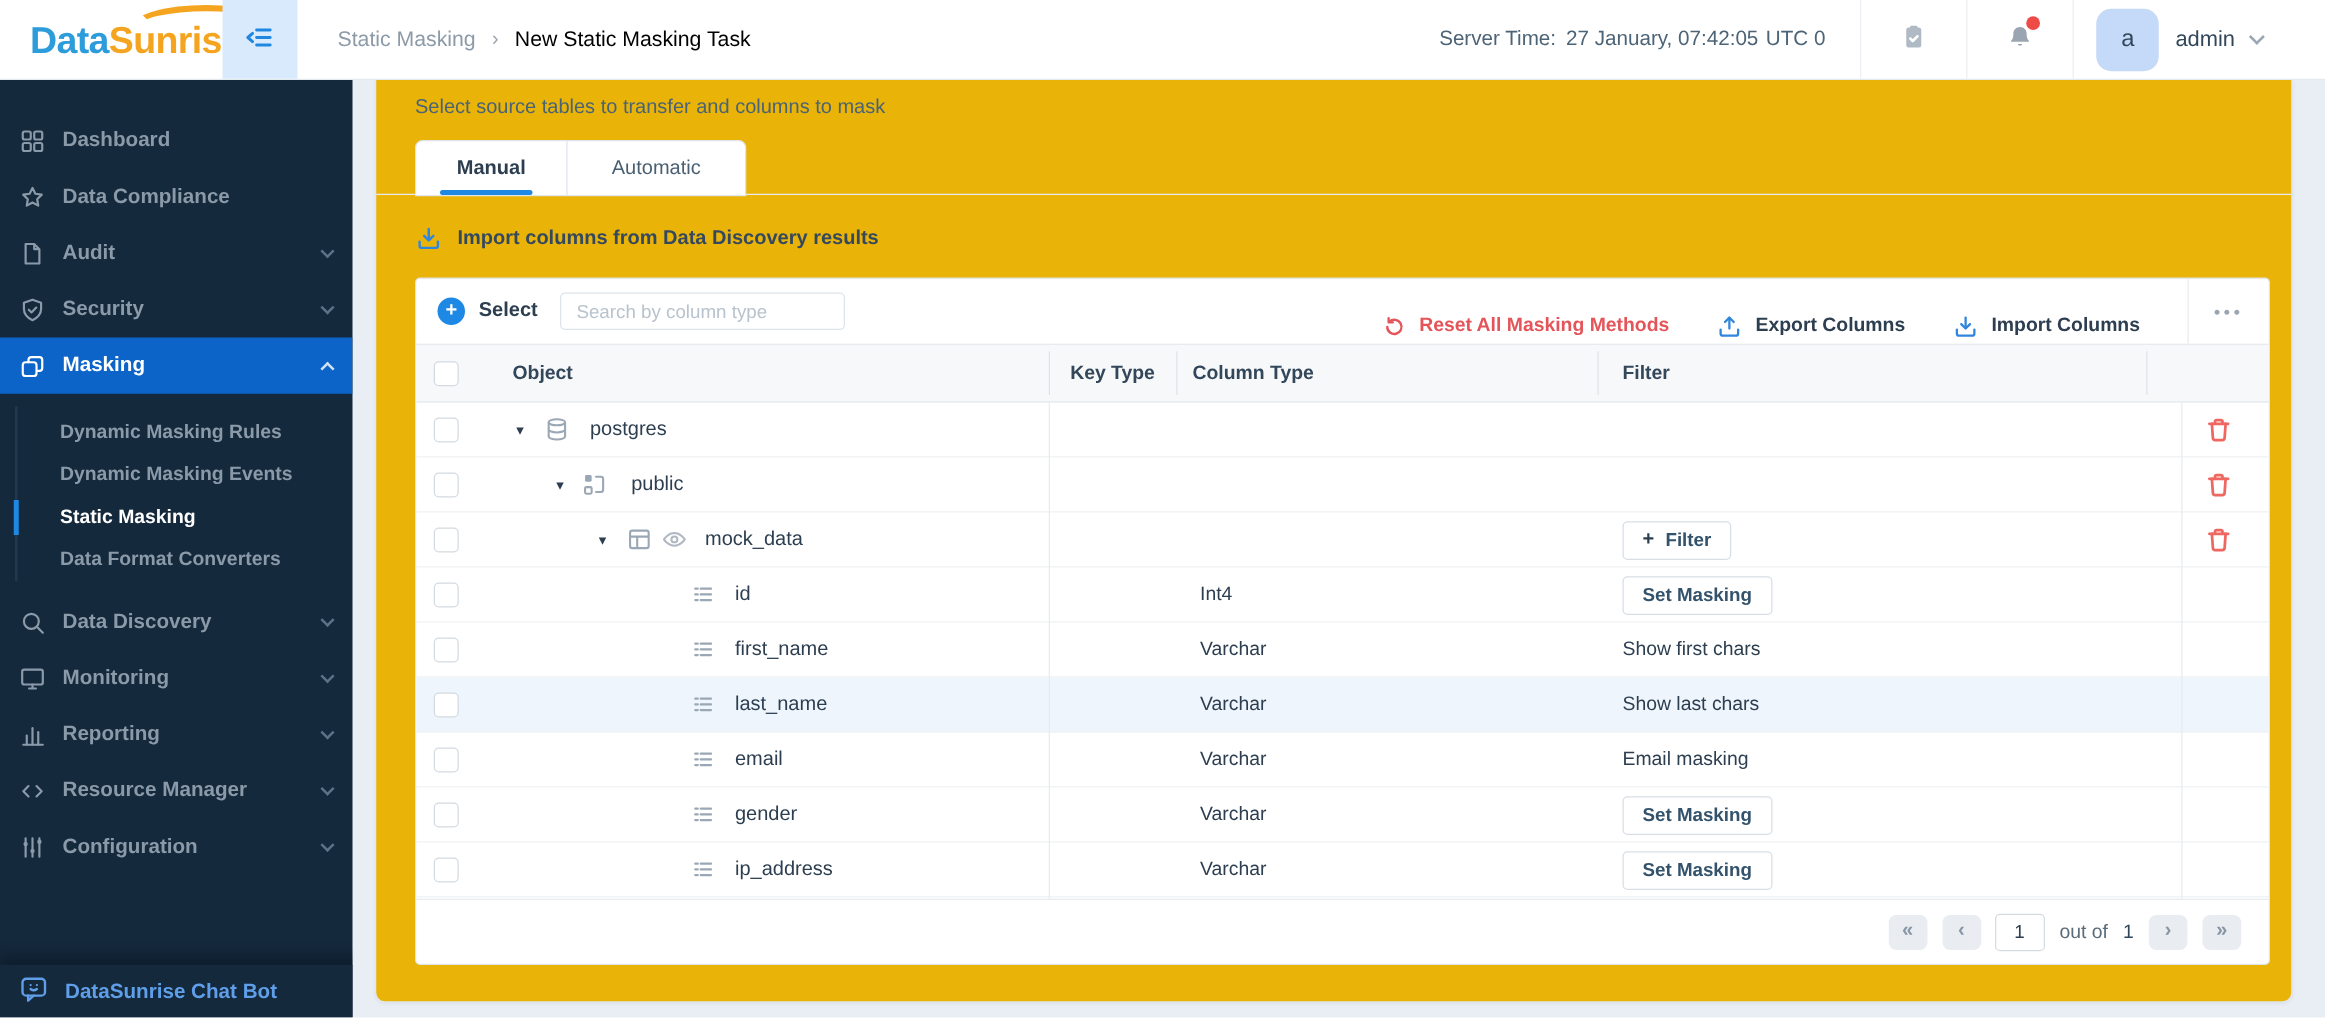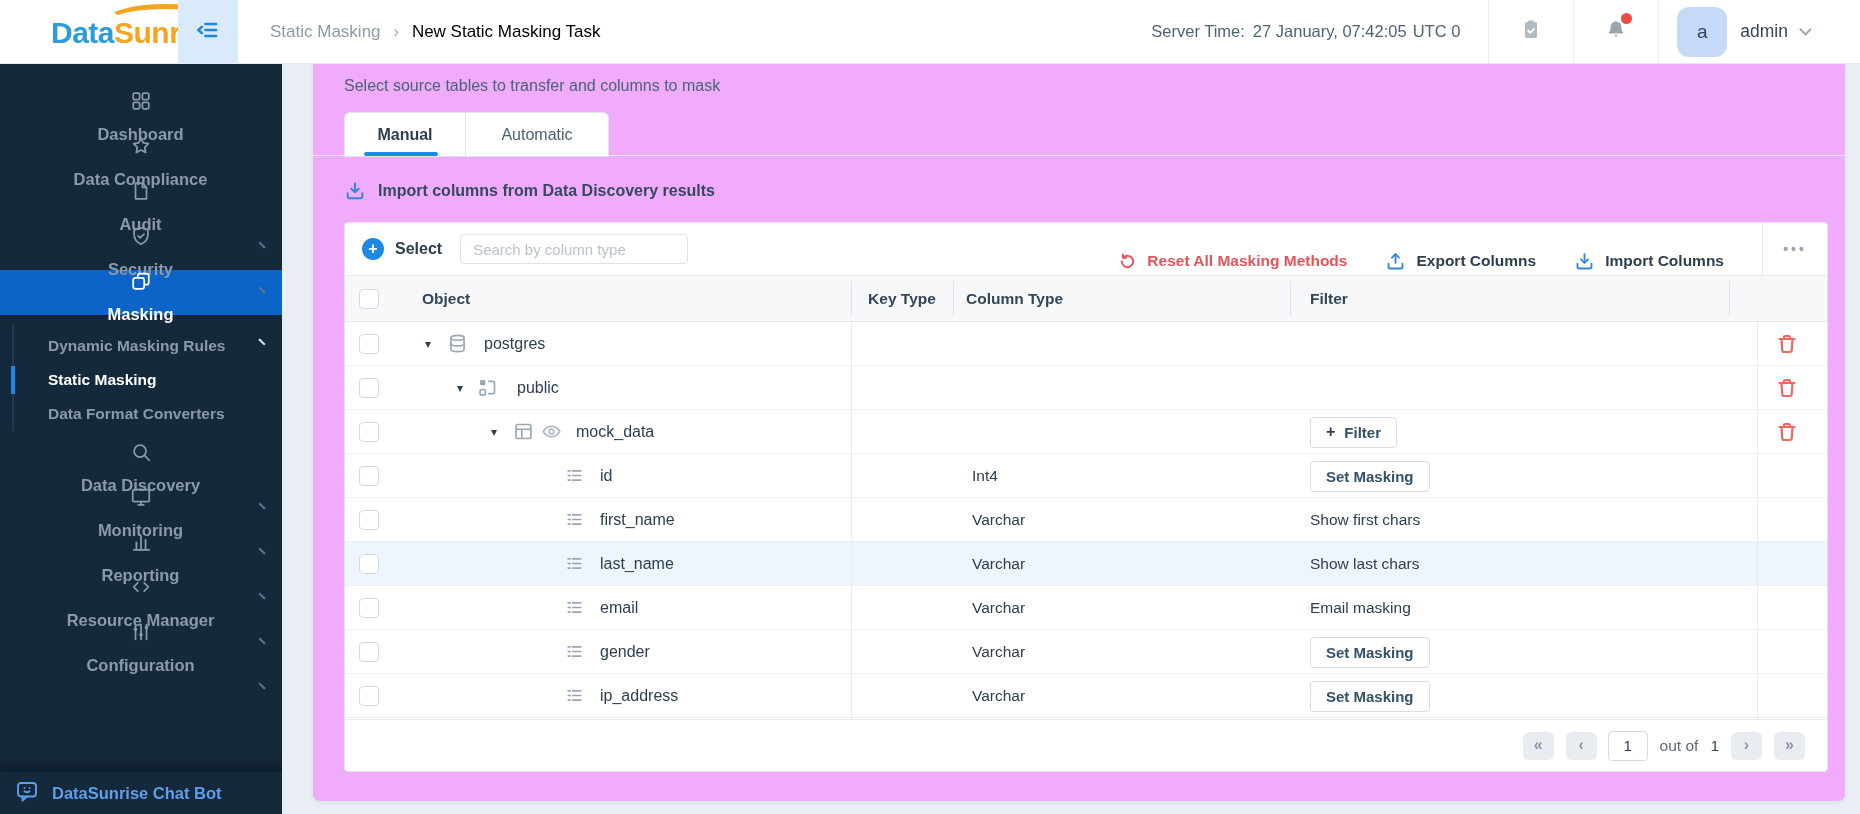--- a/index.html
+++ b/index.html
@@ -3,21 +3,21 @@
 <meta charset="utf-8">
 <style>
   * { box-sizing: border-box; margin: 0; padding: 0; }
   html,body { width:1860px; height:814px; overflow:hidden; }
   body { font-family:"Liberation Sans","DejaVu Sans",sans-serif; background:#e9eef4; color:#2c3e50; }
   .page { position:relative; width:1860px; height:814px; }
 
   
   .topbar { position:absolute; left:0; top:0; width:1860px; height:64px; background:#fff; border-bottom:1px solid #e4e9ee; z-index:30; }
   .logo { position:absolute; left:24px; top:16px; font-size:30px; font-weight:700; letter-spacing:-0.5px; white-space:nowrap; }
-  .logo .lp1 { color:#2d9cdb;margin-left:27px; }
+  .logo .lp1 { color:#2d9cdb; }
   .logo .lp2 { color:#f5a41f; }
   .logo .arc { position:absolute; left:82px; top:-12px; width:118px; height:34px; border:5px solid transparent; border-top:5px solid #f5a41f; border-radius:50%; }
   .collapse-btn { position:absolute; left:178px; top:0; width:60px; height:63px; background:#d9eafc; border:none; cursor:pointer; color:#1f87e0; display:flex; align-items:center; justify-content:center; }
   .breadcrumb { position:absolute; left:270px; top:0; height:63px; display:flex; align-items:center; gap:13px; font-size:17px; }
   .bc-parent { color:#8d9aa8; cursor:pointer; }
   .bc-sep { color:#9aa7b4; font-size:16px; }
   .bc-current { color:#000000; }
   .topbar-right { position:absolute; right:0; top:0; height:63px; display:flex; align-items:center;justify-content:space-between; }
   .server-time { font-size:16.5px; color:#4d6477; margin-right:28px; white-space:nowrap; }
   .server-time .st-label { margin-right:8px; }
@@ -26,35 +26,35 @@
   .icon-cell { width:84px; height:63px; display:flex; align-items:center; justify-content:center; background:none; border:none; cursor:pointer; position:relative; }
   .bell-dot { position:absolute; top:13px; right:26px; width:11px; height:11px; border-radius:50%; background:#ef4b46; }
   .user-menu { display:flex; align-items:center; gap:13px; padding:0 50px 0 18px; cursor:pointer; height:63px; }
   .avatar { width:50px; height:50px; border-radius:12px; background:#c5daf8; color:#33475b; font-size:19px; display:flex; align-items:center; justify-content:center; }
   .uname { font-size:17.5px; color:#33475b; }
   .chev { width:9px; height:9px; border-right:2px solid #9aa7b4; border-bottom:2px solid #9aa7b4; transform:rotate(45deg); margin-top:-4px; }
 
   
   .sidebar { position:absolute; left:0; top:64px; width:282px; height:750px; background:#15293c; overflow:hidden; z-index:20; }
   .nav { padding-top:26px; }
-  .nav-item { height:45px; display:flex; align-items:center; padding:0 16px 0 15px; gap:13px; color:#8a9aa9; font-size:16.5px; font-weight:600; cursor:pointer; white-space:nowrap;flex-direction:column; }
+  .nav-item { height:45px; display:flex; align-items:center; padding:0 16px 0 15px; gap:13px; color:#8a9aa9; font-size:16.5px; font-weight:600; cursor:pointer; white-space:nowrap; }
   .nav-item .nicon { width:22px; height:22px; flex:0 0 22px; display:flex; align-items:center; justify-content:center; }
   .nav-item.active { background:#0d64c8; color:#fff; }
   .nav-item.active .nchev { border-color:#cfe2f6; }
   .nchev { width:8px; height:8px; border-right:2px solid #5e7287; border-bottom:2px solid #5e7287; transform:rotate(45deg); margin-left:auto; margin-top:-3px; }
   .nchev.up { transform:rotate(-135deg); margin-top:4px; }
   .submenu { position:relative; padding:14px 0 10px; }
   .submenu .guide { position:absolute; left:12px; top:10px; bottom:10px; width:2px; background:#24384d; }
   .sub-item { position:relative; height:34px; display:flex; align-items:center; padding-left:48px; font-size:15.5px; font-weight:600; color:#8a9aa9; cursor:pointer; white-space:nowrap; }
   .sub-item.active { color:#fff; font-weight:700; }
   .sub-item.active .active-bar { position:absolute; left:11px; top:3px; bottom:3px; width:4px; background:#1e88e5; }
   .chatbot { position:absolute; left:0; bottom:0; width:330px; height:42px; display:flex; align-items:center; gap:13px; padding-left:15px; color:#5f9ee8; font-size:16.5px; font-weight:700; background:#15293c; box-shadow:0 -7px 10px rgba(5,15,26,.45); cursor:pointer; }
 
   
-  .card { position:absolute; left:312px; top:64px; width:1534px; height:738px; background:#f0abfc; border:1px solid #e3e8ed; border-top:none; border-radius:0 0 8px 8px; box-shadow:0 1px 3px rgba(16,36,58,.06); z-index:10; }
+  .card { position:absolute; left:300px; top:64px; width:1534px; height:738px; background:#eab308; border:1px solid #e3e8ed; border-top:none; border-radius:0 0 8px 8px; box-shadow:0 1px 3px rgba(16,36,58,.06); z-index:10; }
   .instruction { position:absolute; left:31px; top:13px; font-size:16px; color:#4a6375; }
   .tabline { position:absolute; left:0; right:0; top:91px; height:1px; background:#e7ebef; }
   .tabs { position:absolute; left:31px; top:48px; display:flex; border:1px solid #dfe5ea; border-radius:6px 6px 0 0; background:#fff; z-index:2; }
   .tab { width:120px; height:43px; display:flex; align-items:center; justify-content:center; font-size:16px; color:#4a6072; cursor:pointer; position:relative; }
   .tab + .tab { width:143px; border-left:1px solid #dfe5ea; }
   .tab.active { color:#2c3e50; font-weight:700; }
   .tab.active::after { content:""; position:absolute; left:19px; right:27px; bottom:0; height:4px; background:#1e88e5; border-radius:2px; }
   .import-link { position:absolute; left:31px; top:116px; display:flex; align-items:center; gap:12px; font-size:16px; font-weight:600; color:#34495e; cursor:pointer; text-decoration:none; }
   .import-link .blue-ic { color:#2f86dc; display:flex; }
 
@@ -223,20 +223,23 @@
           </span>
         <span class="nlabel">Masking</span>
         <span class="nchev up"></span>
       </div>
 
       <div class="submenu">
         <span class="guide"></span>
         <div class="sub-item">
             <span>Dynamic Masking Rules</span>
           </div>
+        <div class="sub-item">
+            <span>Dynamic Masking Events</span>
+          </div>
         <div class="sub-item active">
             <span class="active-bar"></span>
             <span>Static Masking</span>
           </div>
         <div class="sub-item">
             <span>Data Format Converters</span>
           </div>
       </div>
 
       <div class="nav-item">

